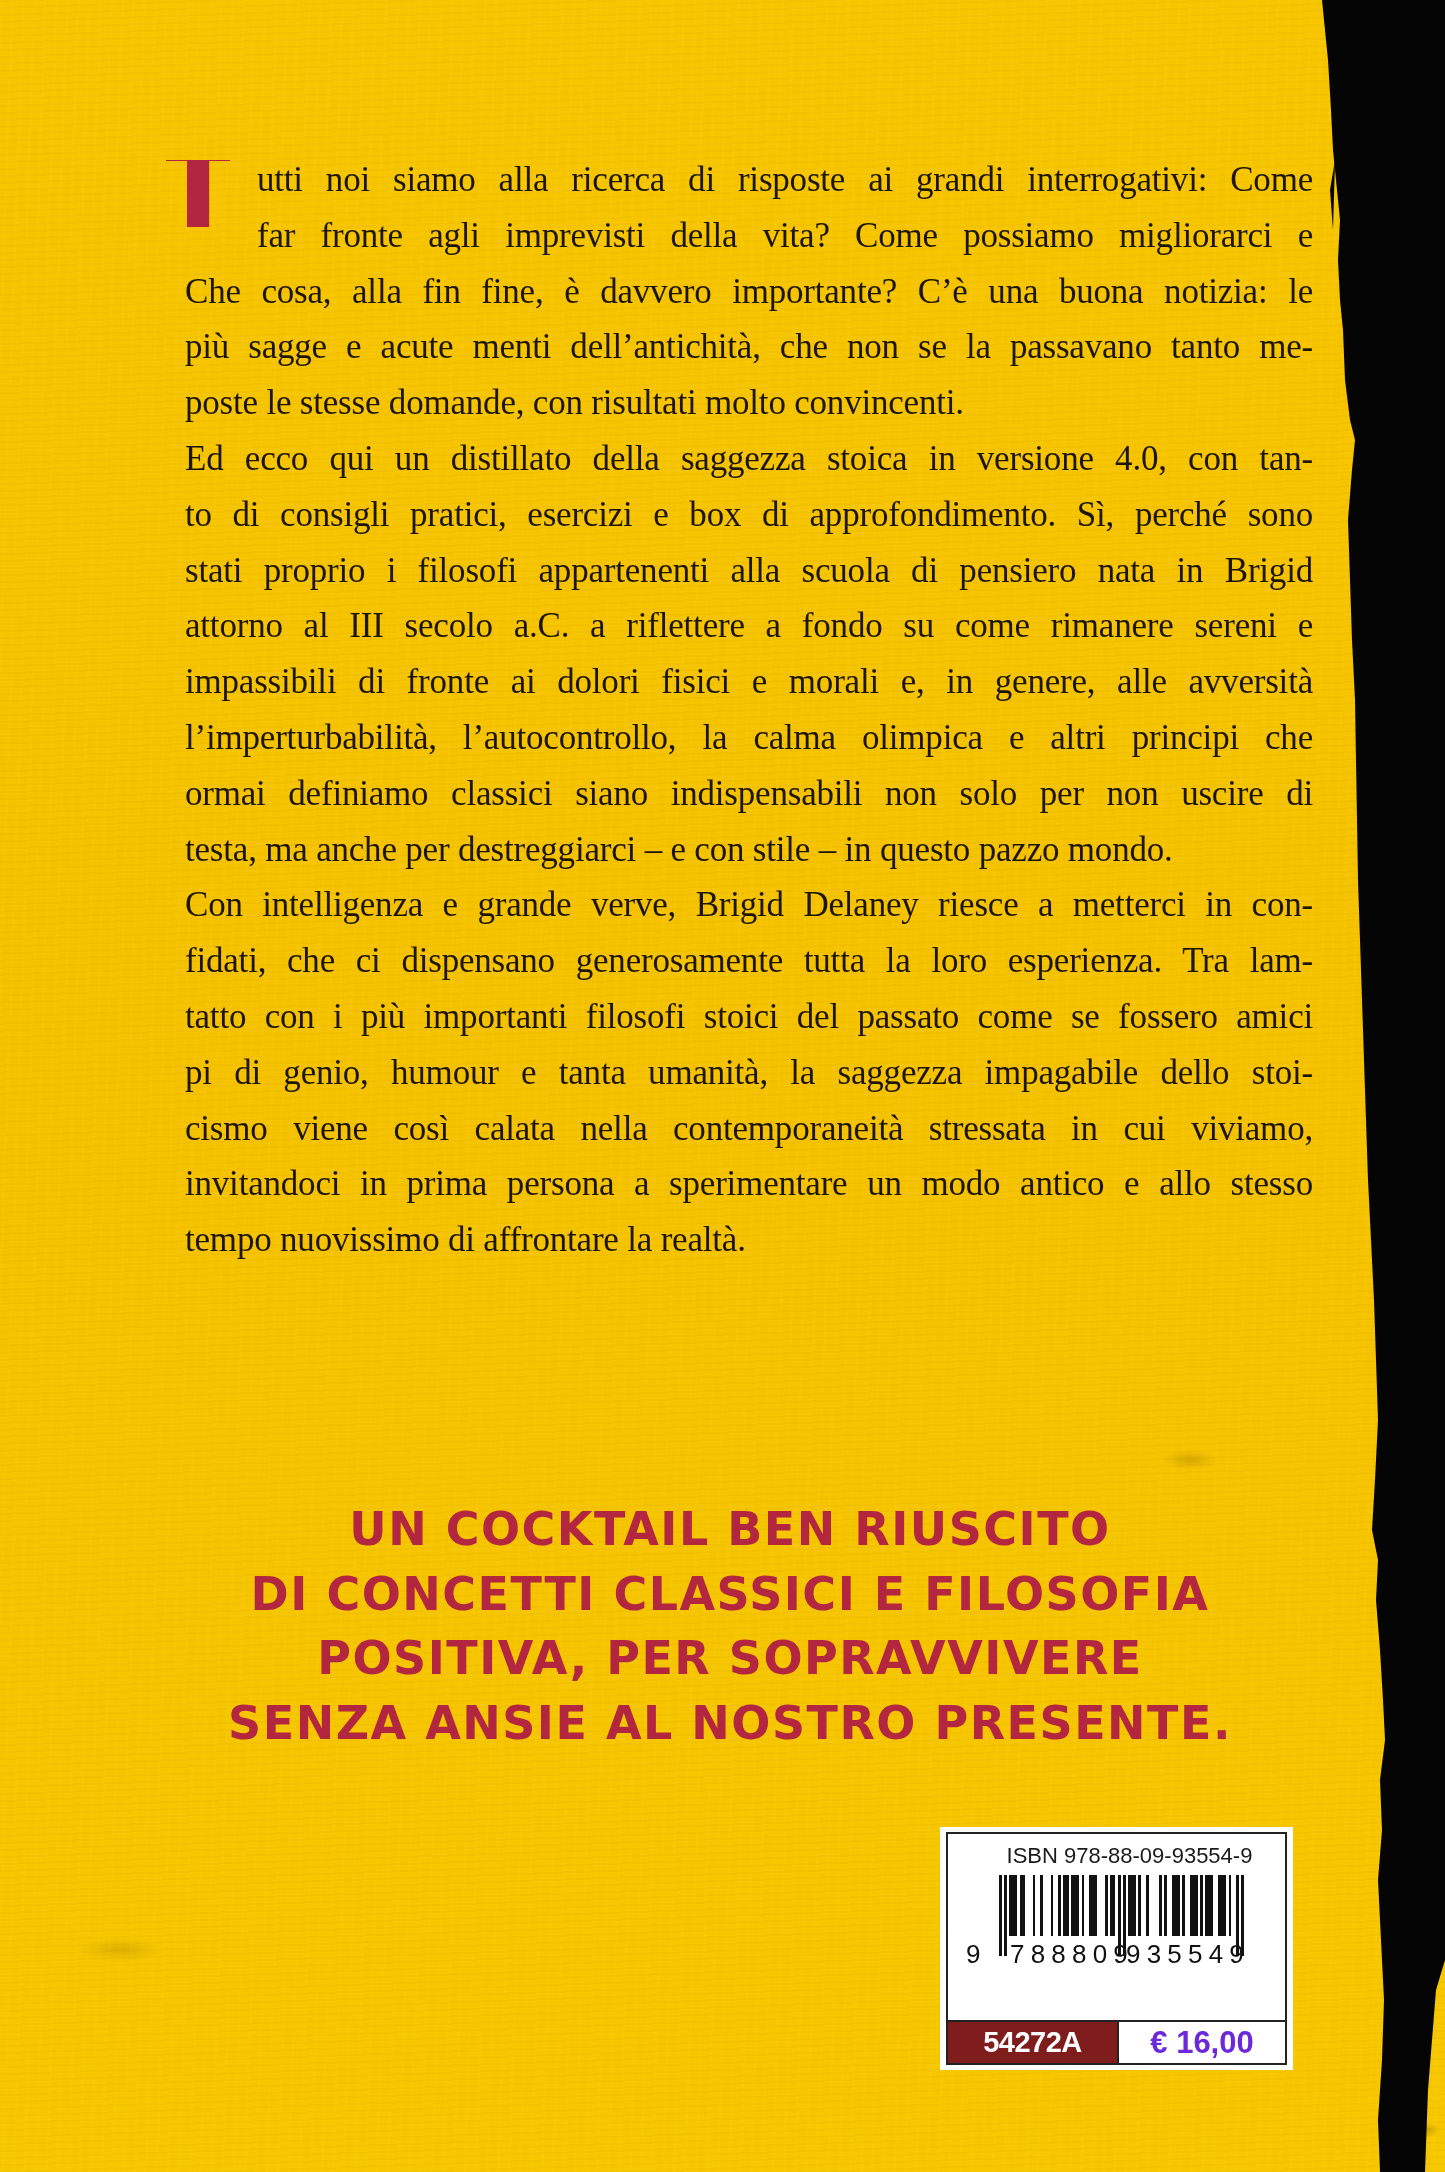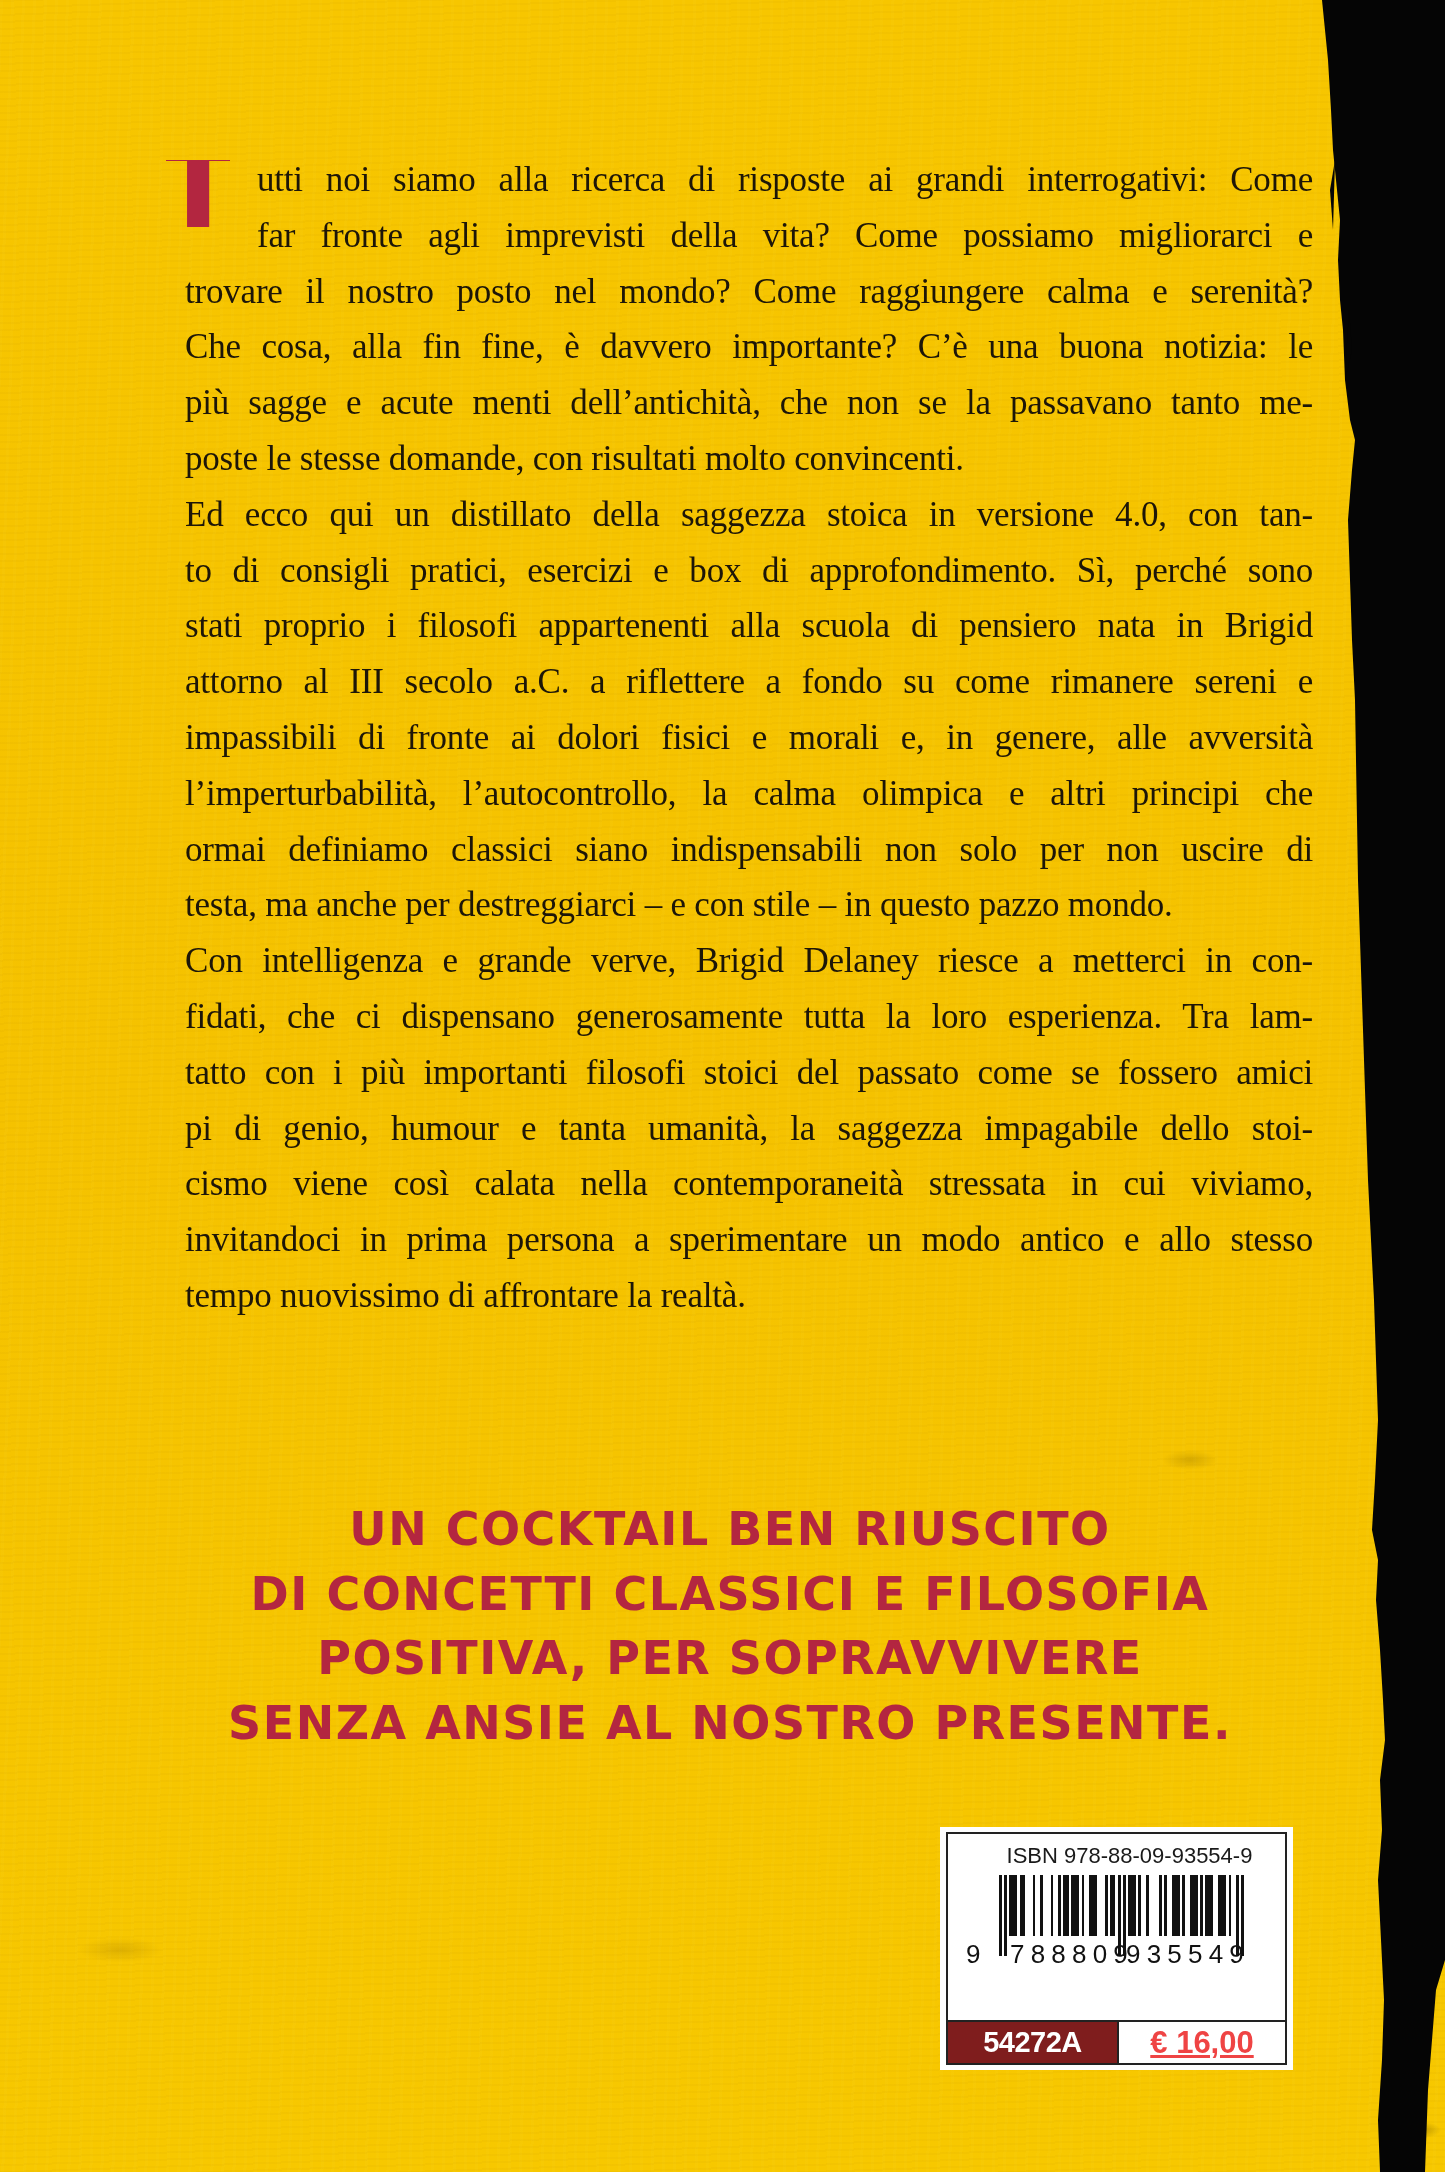--- a/index.html
+++ b/index.html
@@ -67,23 +67,23 @@
   .isbn-bottom {
     position: absolute; left: 0; right: 0; bottom: 0; height: 41px;
     border-top: 2px solid #222; display: flex;
   }
   .code-cell {
     width: 169px; background: #7f1d1d; color: #fff;
     font-family: "Liberation Sans", sans-serif; font-weight: bold; font-size: 29px;
     display: flex; align-items: center; justify-content: center; letter-spacing: -0.5px;
   }
   .price-cell {
-    flex: 1; border-left: 2px solid #222; color: #ef4444;
+    flex: 1; border-left: 2px solid #222; color: #6d28d9;
     font-family: "Liberation Sans", sans-serif; font-weight: bold; font-size: 31px;
-    display: flex; align-items: center; justify-content: center; text-decoration: underline;
+    display: flex; align-items: center; justify-content: center;
   }
 </style>
 </head>
 <body>
 
 <div class="cover">
 
   <svg class="torn-edge" viewBox="0 0 1445 2172" preserveAspectRatio="none">
     <path fill="#050505" d="
       M1322,0 L1445,0 L1445,1960 L1436,1990 L1432,2040 L1428,2090 L1425,2172
@@ -99,21 +99,20 @@
   </svg>
 
   <div class="drop-cap">
     <span>T</span>
   </div>
 
   <div class="body-text">
     <div>
       <span class="line indent">utti noi siamo alla ricerca di risposte ai grandi interrogativi: Come</span>
       <span class="line indent">far fronte agli imprevisti della vita? Come possiamo migliorarci e</span>
-      <span class="line">trovare il nostro posto nel mondo? Come raggiungere calma e serenità?</span>
       <span class="line">Che cosa, alla fin fine, è davvero importante? C’è una buona notizia: le</span>
       <span class="line">più sagge e acute menti dell’antichità, che non se la passavano tanto me-</span>
       <span class="line last">poste le stesse domande, con risultati molto convincenti.</span>
     </div>
     <div>
       <span class="line">Ed ecco qui un distillato della saggezza stoica in versione 4.0, con tan-</span>
       <span class="line">to di consigli pratici, esercizi e box di approfondimento. Sì, perché sono</span>
       <span class="line">stati proprio i filosofi appartenenti alla scuola di pensiero nata in Brigid</span>
       <span class="line">attorno al III secolo a.C. a riflettere a fondo su come rimanere sereni e</span>
       <span class="line">impassibili di fronte ai dolori fisici e morali e, in genere, alle avversità</span>

